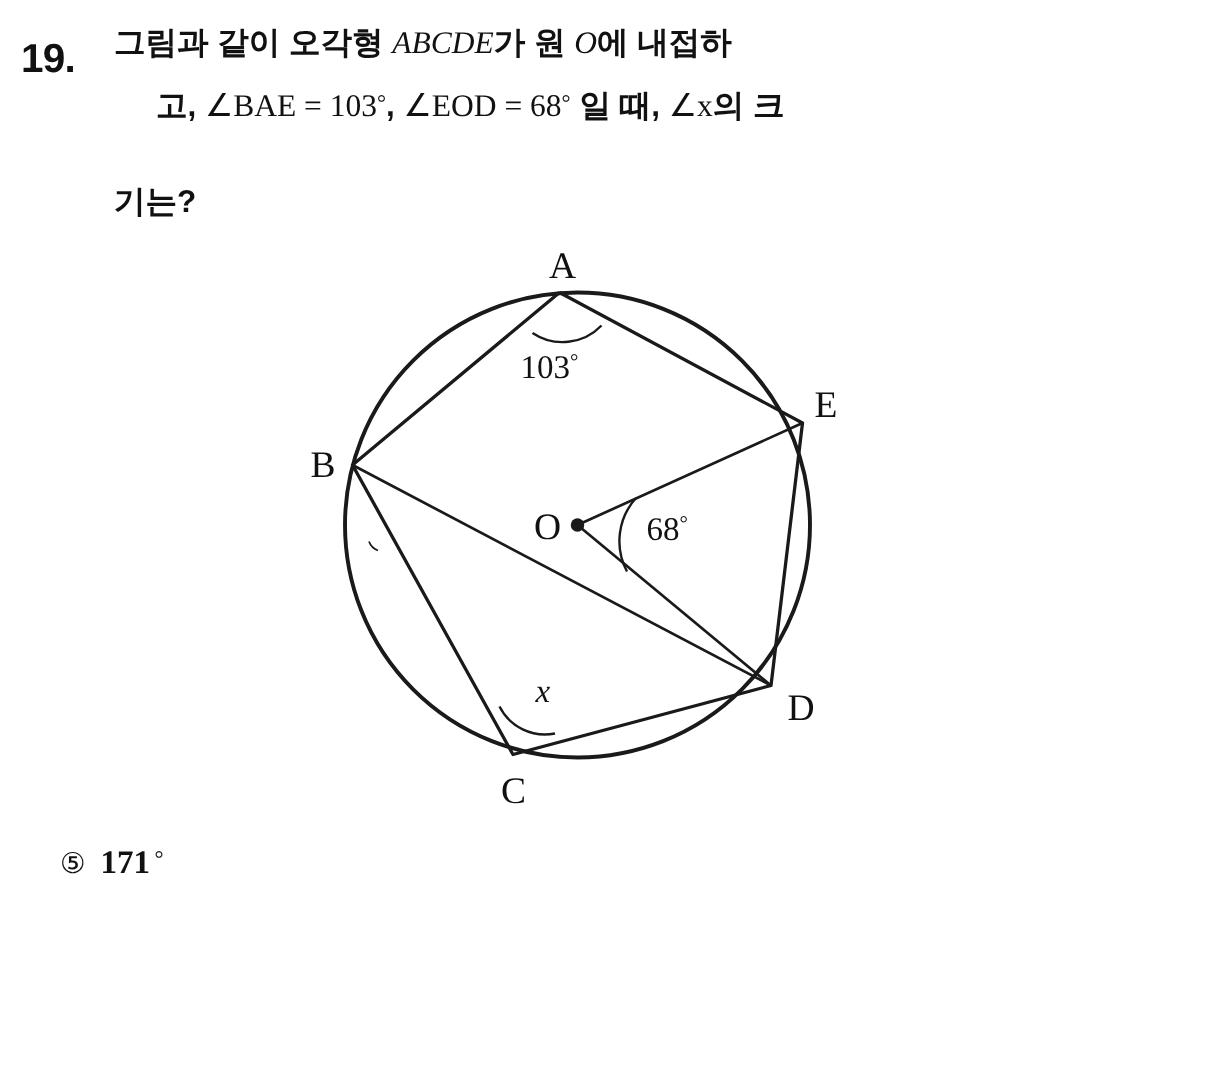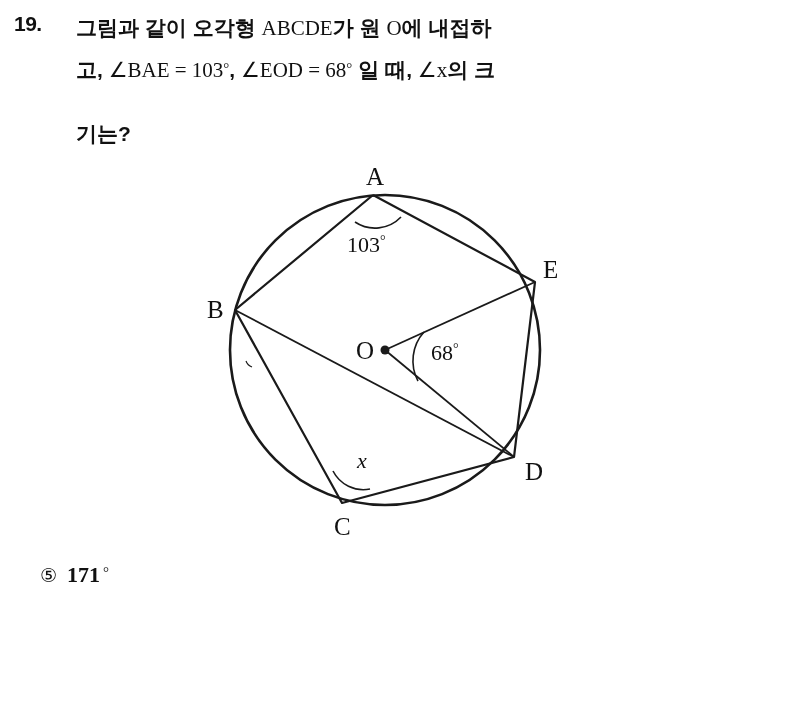--- a/index.html
+++ b/index.html
@@ -26,44 +26,45 @@
   
   .stem {
     position: absolute;
     left: 14px;
     top: 8px;
     width: 776px;
   }
   .qnum {
     position: absolute;
     left: 0px;
-    top: 4px;
+    top: 16px;
     font-family: "Liberation Sans", sans-serif;
     font-weight: bold;
-    font-size: 21px;
+    font-size: 27px;
     letter-spacing: -0.5px;
   }
   .stem-lines {
     position: absolute;
     left: 62px;
     top: 0px;
     width: 710px;
   }
   .stem-line {
     font-family: "Liberation Sans", sans-serif;
     font-weight: bold;
     font-size: 21px;
     line-height: 40px;
     white-space: nowrap;
   }
-  .stem-line.l2 { padding-left: 0px; }
+  .stem-line.l2 { padding-left: 0px; margin-left: 28px; }
   .stem-line.l3 { padding-left: 0px; margin-top: 24px; }
 
   .mathi {
     font-family: "Liberation Serif", serif;
+    font-style: italic;
     font-weight: normal;
     font-size: 21px;
   }
   .mathr {
     font-family: "Liberation Serif", serif;
     font-style: normal;
     font-weight: normal;
     font-size: 21px;
   }
   .deg {

